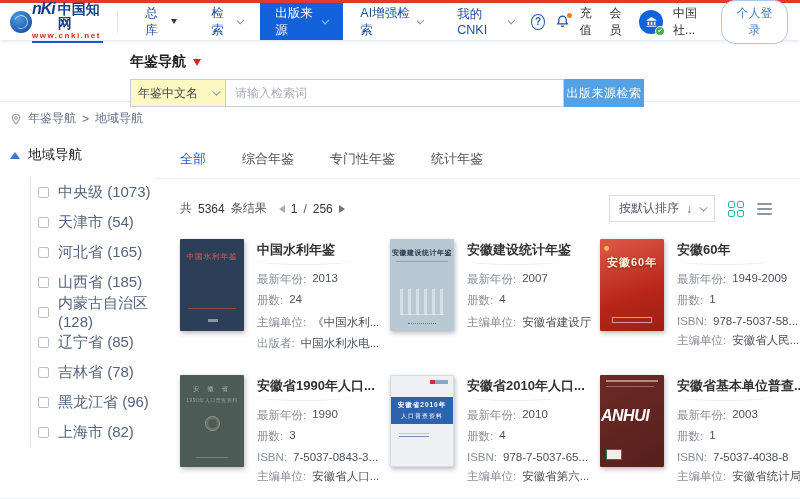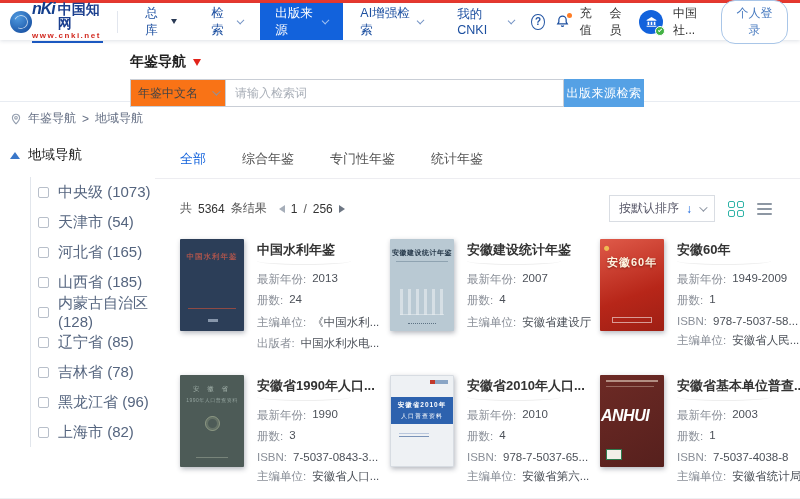--- a/index.html
+++ b/index.html
@@ -49,21 +49,21 @@
   .login-btn{ border:1px solid #a9c6e8; color:#4a7cc0; border-radius:14px; padding:4px 13px;
           font-size:12px; background:#fff; cursor:pointer; font-family:inherit;}
 
   
   .search-sec{ padding:13px 0 0 130px; height:62px; border-bottom:1px solid #e8ecf2; }
   .search-title{ display:flex; align-items:center; gap:7px; font-size:14px; color:#222; font-weight:bold; cursor:pointer;}
   .tri-down-red{ width:0;height:0;border-left:4.5px solid transparent;border-right:4.5px solid transparent;
           border-top:7px solid #e2231a;}
   .search-row{ margin-top:8px; display:flex; height:28px; }
   .field-select{ width:96px; border:1px solid #c9ced6; display:flex; align-items:center;
-          justify-content:space-between; padding:0 7px; font-size:12px; color:#444; background:#f97316; cursor:pointer;}
+          justify-content:space-between; padding:0 7px; font-size:12px; color:#444; background:#fef9c3; cursor:pointer;}
   .sel-chev{ width:6px; height:6px; border-right:1.3px solid #8a93a0; border-bottom:1.3px solid #8a93a0;
           transform:rotate(45deg) translateY(-2px);}
   .search-input{ width:338px; border:1px solid #c9ced6; border-left:none; padding:0 9px; font-size:12px;
           color:#333; outline:none; font-family:inherit;}
   .search-input::placeholder{ color:#a9afb8; }
   .search-btn{ width:80px; background:#55a1e5; color:#fff; font-size:12px; border:none; cursor:pointer;
           font-family:inherit; letter-spacing:.5px;}
 
   
   .breadcrumb{ display:flex; align-items:center; gap:6px; padding:9px 0 0 10px; font-size:12px; color:#667085; height:24px;}

